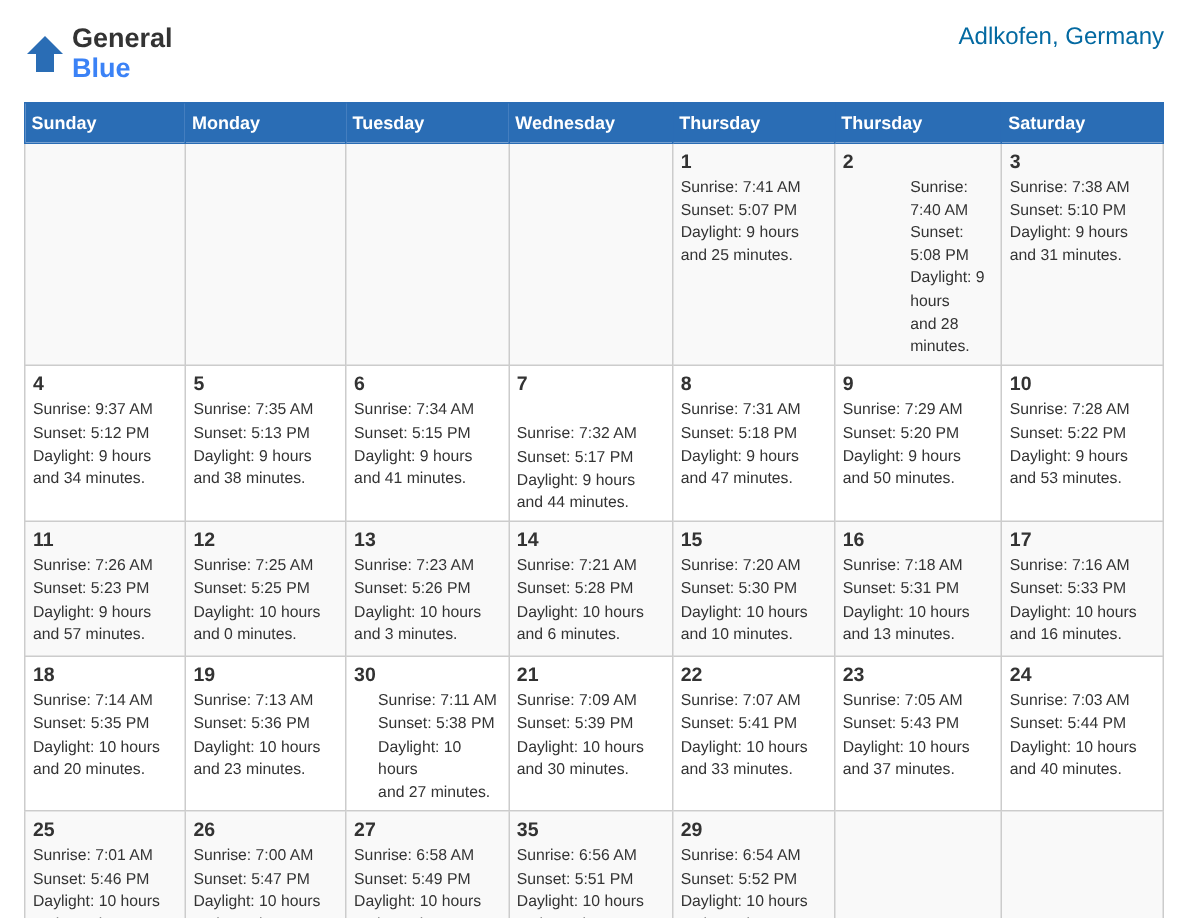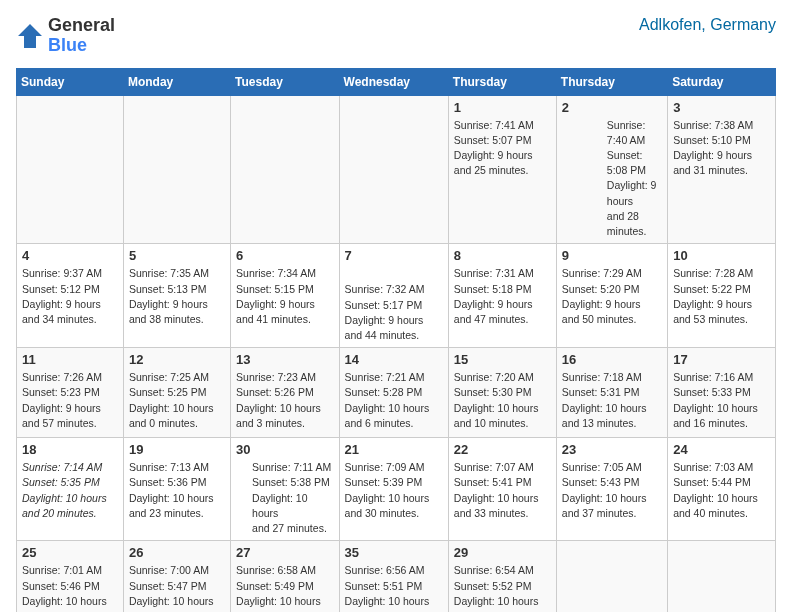--- a/index.html
+++ b/index.html
@@ -241,21 +241,21 @@
           <span class="day-num">17</span>
           <div class="day-info" style="white-space: pre-line;">Sunrise: 7:16 AM
 Sunset: 5:33 PM
 Daylight: 10 hours
 and 16 minutes.</div>
         </td>
       </tr>
       <tr>
         <td>
           <span class="day-num">18</span>
-          <div class="day-info" style="white-space: pre-line; font-style: italic;">Sunrise: 7:14 AM
+          <div class="day-info" style="white-space: pre-line;">Sunrise: 7:14 AM
 Sunset: 5:35 PM
 Daylight: 10 hours
 and 20 minutes.</div>
         </td>
         <td>
           <span class="day-num">19</span>
           <div class="day-info" style="white-space: pre-line;">Sunrise: 7:13 AM
 Sunset: 5:36 PM
 Daylight: 10 hours
 and 23 minutes.</div>

